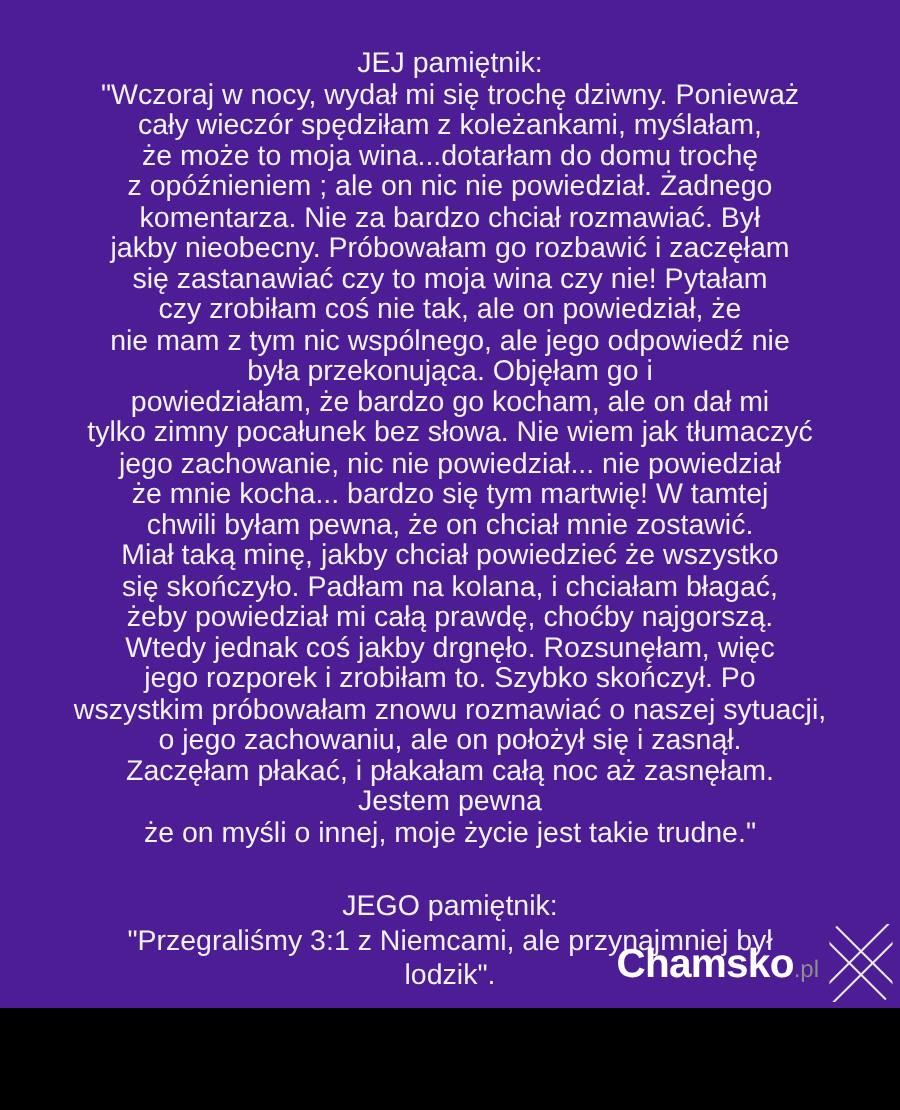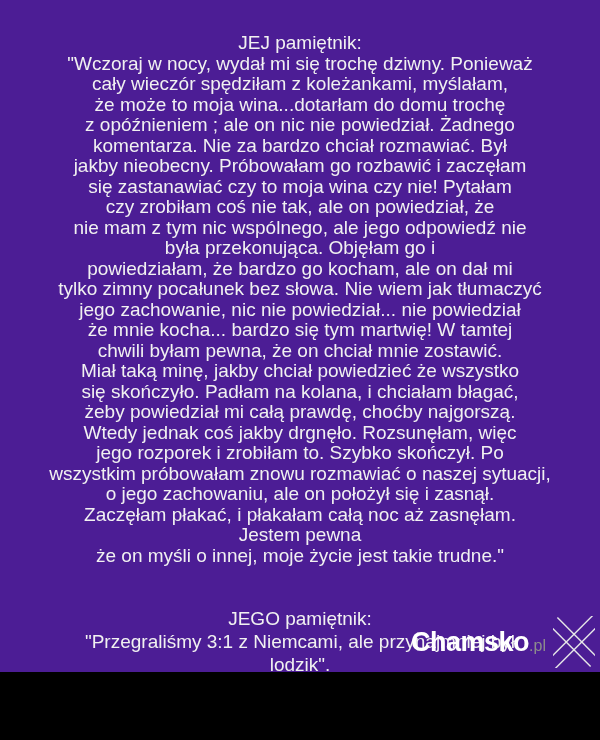--- a/index.html
+++ b/index.html
@@ -24,21 +24,21 @@
     color: #f1f1f1;
   }
   .diary-title,
   .diary-body {
     font-size: 19px;
     line-height: 20.5px;
     font-weight: normal;
     white-space: pre;          
   }
   .his-block {
-    margin-top: 41px;
+    margin-top: 27px;
   }
   .his-block .diary-title,
   .his-block .diary-body {
     line-height: 23px;
   }
   .watermark {
     position: absolute;
     right: 5px;
     bottom: 4px;
     display: flex;

